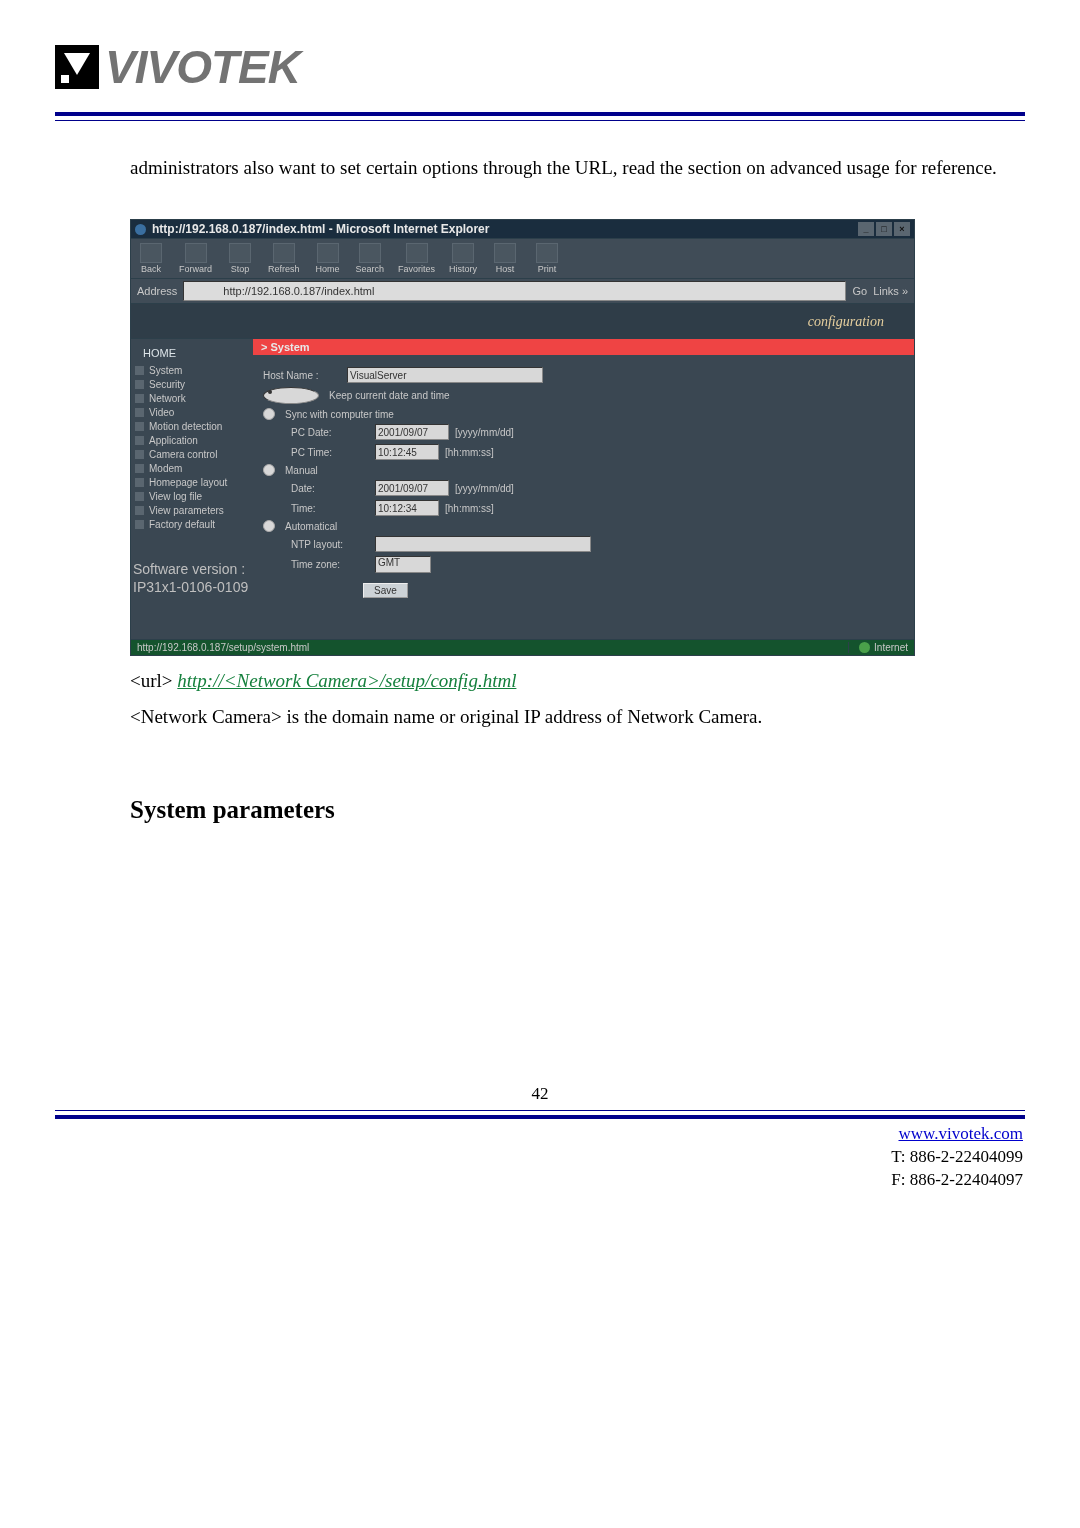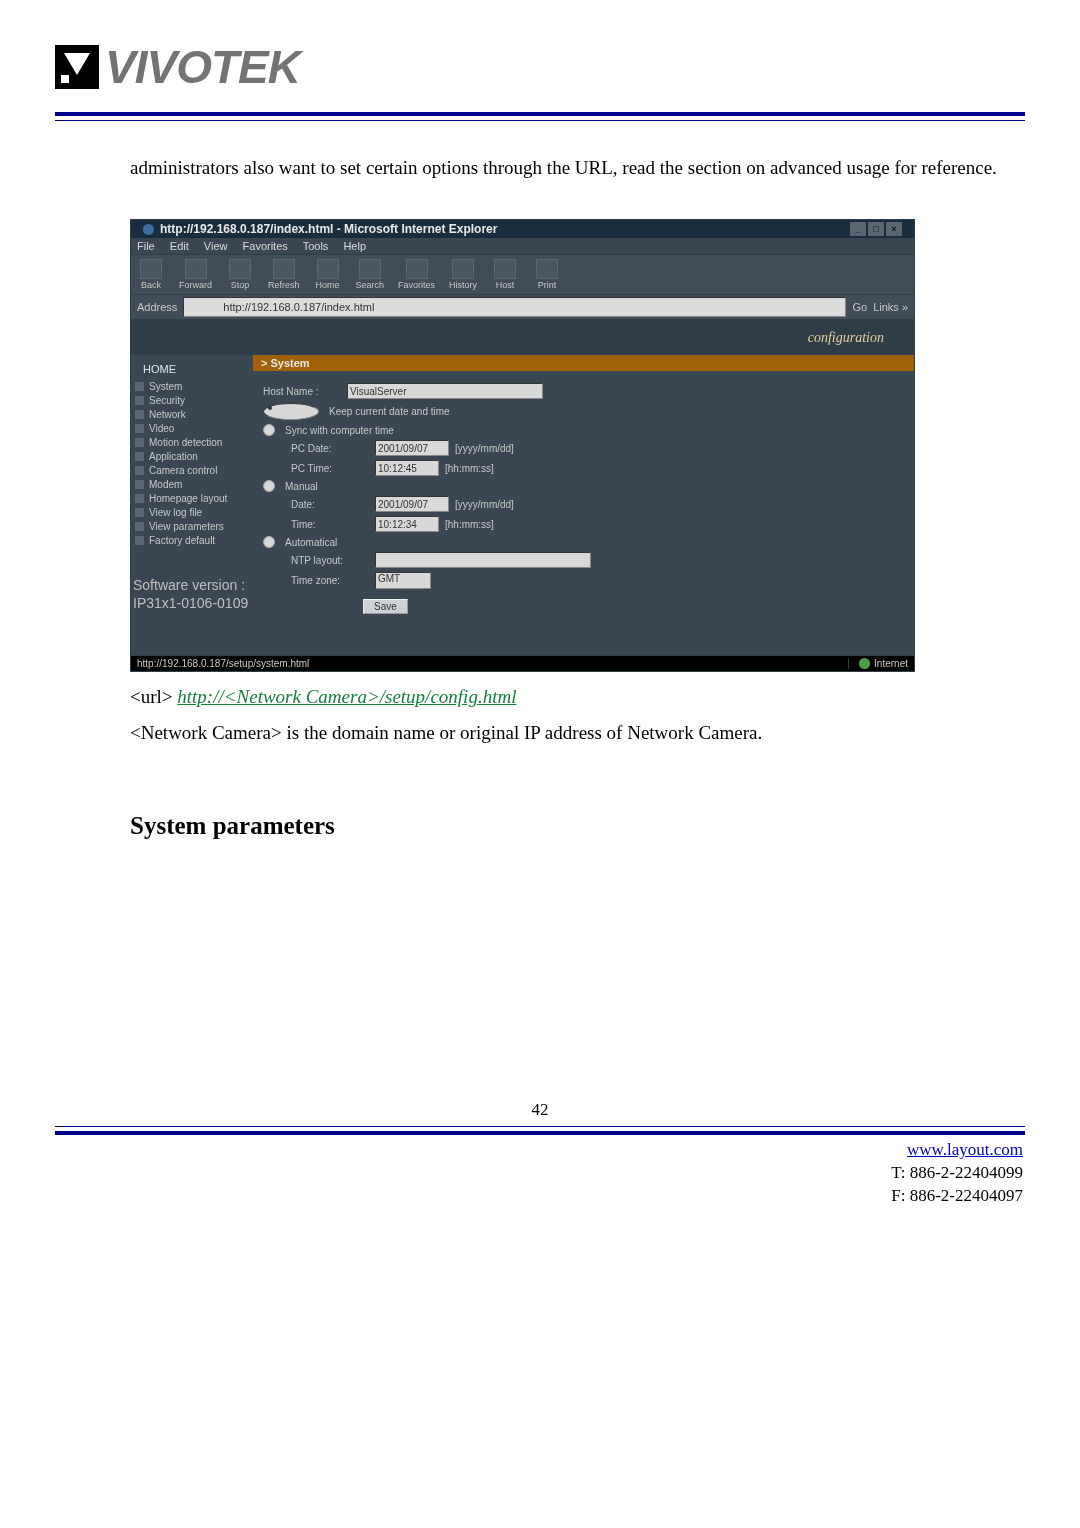--- a/index.html
+++ b/index.html
@@ -72,21 +72,21 @@
     font-size: 11px;
     color: #c8c8c8;
     border: 1px solid #2c3f4a;
     filter: blur(0.3px);
   }
   .ie-title {
     background: #1a2d3e;
     color: #e8e8e8;
     display:flex;
     align-items:center;
-    padding: 2px 12px;
+    padding: 2px 4px;
     font-size: 12px;
     font-weight: bold;
   }
   .ie-title .spacer { flex:1; }
   .ie-title .wbtn {
     width:16px;height:14px;background:#5a6670;margin-left:2px;
     display:flex;align-items:center;justify-content:center;
     color:#111;font-size:9px;
   }
   .ie-menu {
@@ -154,21 +154,21 @@
     display:flex;align-items:center;margin:3px 0;white-space:nowrap;
   }
   .sb-item .sq {
     width:9px;height:9px;background:#5a6670;margin:0 5px 0 2px;
     display:inline-block;flex-shrink:0;
   }
   .content {
     flex:1;background:#3a4752;
   }
   .section-bar {
-    background:#a16207;color:#e8e8e8;padding:2px 8px;
+    background:#ef4444;color:#e8e8e8;padding:2px 8px;
     font-size:11px;font-weight:bold;
   }
   .form-area {
     padding:8px 10px;color:#c8c8c8;font-size:10px;
   }
   .row { margin:4px 0; display:flex;align-items:center;gap:6px; }
   .row label { min-width:78px; }
   .row.indent { margin-left:28px; }
   .txt {
     background:#d8d8d8;border:1px inset #888;color:#333;
@@ -185,21 +185,21 @@
   }
   .save-btn {
     background:#ccd2d6;border:1px outset #eee;color:#333;
     padding:1px 10px;font-size:10px;margin-left:100px;margin-top:6px;
     display:inline-block;
   }
   .sw-ver {
     font-size:14px;color:#bfbfbf;margin-top:30px;line-height:1.3;
   }
   .ie-status {
-    background:#000000;border-top:1px solid #2c3f4a;
+    background:#14532d;border-top:1px solid #2c3f4a;
     display:flex;align-items:center;padding:2px 6px;font-size:10px;
     color:#c8c8c8;
     justify-content:flex-end;
   }
   .ie-status .s1 { flex:1; }
   .ie-status .zone {
     border-left:1px solid #2c3f4a;padding-left:10px;
     display:flex;align-items:center;gap:4px;
   }
   .globe{width:11px;height:11px;border-radius:50%;background:#4aa04a;display:inline-block;}
@@ -248,28 +248,20 @@
   <div class="screenshot-wrap">
     <div class="ie">
       <div class="ie-title">
         <span class="globe" style="margin-right:6px;background:#3a6fa0;"></span>
         <span>http://192.168.0.187/index.html - Microsoft Internet Explorer</span>
         <span class="spacer"></span>
         <span class="wbtn">_</span>
         <span class="wbtn">□</span>
         <span class="wbtn">×</span>
       </div>
-      <div class="ie-menu">
-        <span>File</span>
-        <span>Edit</span>
-        <span>View</span>
-        <span>Favorites</span>
-        <span>Tools</span>
-        <span>Help</span>
-      </div>
       <div class="ie-tool">
         <div class="tbtn">
             <div class="ic"></div>
             <span>Back</span>
           </div>
         <div class="tbtn">
             <div class="ic"></div>
             <span>Forward</span>
           </div>
         <div class="tbtn">
@@ -440,18 +432,18 @@
   <div class="url-line">
     <span>&lt;url&gt; </span><a href="#">http://&lt;Network Camera&gt;/setup/config.html</a>
   </div>
   <div class="desc-line">&lt;Network Camera&gt; is the domain name or original IP address of Network Camera.</div>
 
   <div class="section-heading">System parameters</div>
 
   <div class="page-num">42</div>
   <hr class="hr-double2">
   <div class="footer">
-    <a href="#">www.layout.com</a><br>
+    <a href="#">www.vivotek.com</a><br>
     <span>T: 886-2-22404099</span><br>
     <span>F: 886-2-22404097</span>
   </div>
 
 </div>
 
 </body></html>

